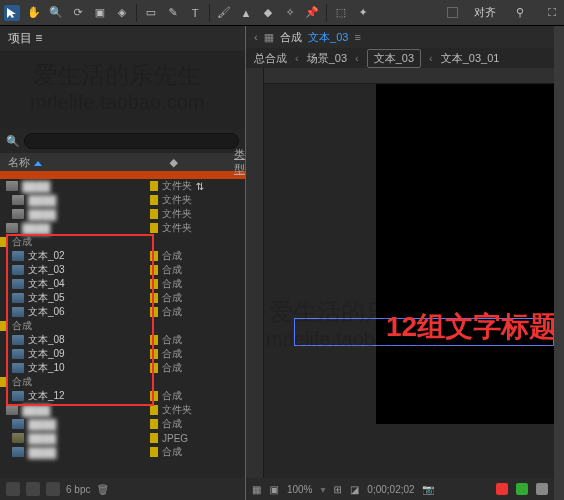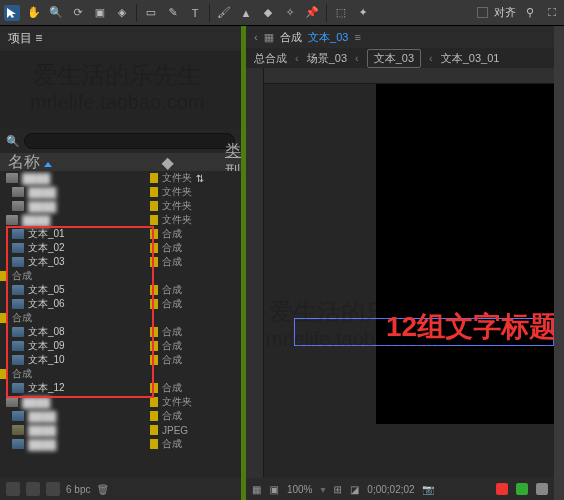--- a/index.html
+++ b/index.html
@@ -1,32 +1,32 @@
 <!DOCTYPE html>
 <html><head>
 <meta charset="utf-8">
 <style>
 * { margin: 0; padding: 0; box-sizing: border-box; }
 body { background: #1e1e1e; font-family: "Microsoft YaHei", sans-serif; font-size: 11px; color: #ccc; width: 564px; height: 500px; overflow: hidden; position: relative; }
 .toolbar { height: 26px; background: #383838; border-bottom: 1px solid #000; display: flex; align-items: center; padding: 0 4px; gap: 6px; }
 .toolbar .tool { width: 16px; height: 16px; display: flex; align-items: center; justify-content: center; color: #bbb; cursor: pointer; }
 .toolbar .active { background: #2a5a8a; border-radius: 2px; }
 .toolbar .sep { width: 1px; height: 18px; background: #222; }
-.toolbar .right { margin-left: auto; display: flex; align-items: center; gap: 6px; }
+.toolbar .right { margin-left: auto; display: flex; align-items: center; gap: 16px; }
 .main { display: flex; height: 474px; }
-.project-panel { width: 246px; background: #c2410c; border-right: 5px solid #4d7c0f; display: flex; flex-direction: column; }
+.project-panel { width: 246px; background: #c2410c; border-right: 1px solid #4d7c0f; display: flex; flex-direction: column; }
 .panel-header { background: #2a2a2a; padding: 4px 8px; font-size: 12px; color: #ccc; }
 .preview-area { height: 78px; background: #242424; position: relative; }
 .search-row { display: flex; align-items: center; padding: 4px 6px; background: #262626; gap: 4px; }
 .search-input { flex: 1; background: #1a1a1a; border: 1px solid #111; border-radius: 8px; height: 16px; padding: 0 6px; color: #ccc; font-size: 10px; }
-.list-header { display: flex; background: #333; font-size: 16px; color: #aaa; height: 18px; align-items: center; gap: 46px; }
+.list-header { display: flex; background: #333; font-size: 11px; color: #aaa; height: 18px; align-items: center; gap: 46px; }
 .col-name { width: 150px; padding-left: 8px; }
 .col-tag { width: 18px; }
 .col-type { flex: 1; padding-left: 4px; text-decoration: underline; }
-.list { flex: 1; overflow: hidden; background: #262626; position: relative; }
+.list { flex: 1; overflow: hidden; background: #262626; position: relative; margin-top: 8px; }
 .row { display: flex; height: 14px; align-items: center; font-size: 10px; color: #ccc; }
 .row .name-cell { width: 150px; display: flex; align-items: center; gap: 4px; padding-left: 6px; }
 .row .color-chip { width: 8px; height: 10px; background: #c9a800; }
 .row .type-cell { padding-left: 4px; color: #999; }
 .row .usage-icon { width: 16px; text-align: center; }
 .folder-icon, .comp-icon, .img-icon { width: 12px; height: 10px; }
 .folder-icon { background: linear-gradient(#888,#666); border-radius: 1px; }
 .comp-icon { background: linear-gradient(#5a7a9a,#3a5a7a); border-radius: 1px; }
 .img-icon { background: linear-gradient(#7a7a5a,#5a5a3a); border-radius: 1px; }
 .indent1 { padding-left: 12px !important; }
@@ -138,44 +138,44 @@
         </div>
         <div class="row">
           <div class="name-cell">
             <div class="folder-icon"></div>
             <span class="blur">████</span>
           </div>
           <div class="color-chip" style="background: rgb(201, 168, 0);"></div>
           <div class="type-cell">文件夹</div>
         </div>
         <div class="row">
-          <div class="name-cell indent1">
-            <div class="comp-icon"></div>
-            <span>文本_01</span>
-          </div>
           <div class="color-chip" style="background: rgb(201, 168, 0);"></div>
           <div class="type-cell">合成</div>
         </div>
         <div class="row">
           <div class="name-cell indent1">
             <div class="comp-icon"></div>
             <span>文本_02</span>
           </div>
           <div class="color-chip" style="background: rgb(201, 168, 0);"></div>
           <div class="type-cell">合成</div>
         </div>
         <div class="row">
           <div class="name-cell indent1">
             <div class="comp-icon"></div>
             <span>文本_03</span>
           </div>
           <div class="color-chip" style="background: rgb(201, 168, 0);"></div>
           <div class="type-cell">合成</div>
         </div>
         <div class="row">
+          <div class="name-cell indent1">
+            <div class="comp-icon"></div>
+            <span>文本_04</span>
+          </div>
           <div class="color-chip" style="background: rgb(201, 168, 0);"></div>
           <div class="type-cell">合成</div>
         </div>
         <div class="row">
           <div class="name-cell indent1">
             <div class="comp-icon"></div>
             <span>文本_05</span>
           </div>
           <div class="color-chip" style="background: rgb(201, 168, 0);"></div>
           <div class="type-cell">合成</div>

